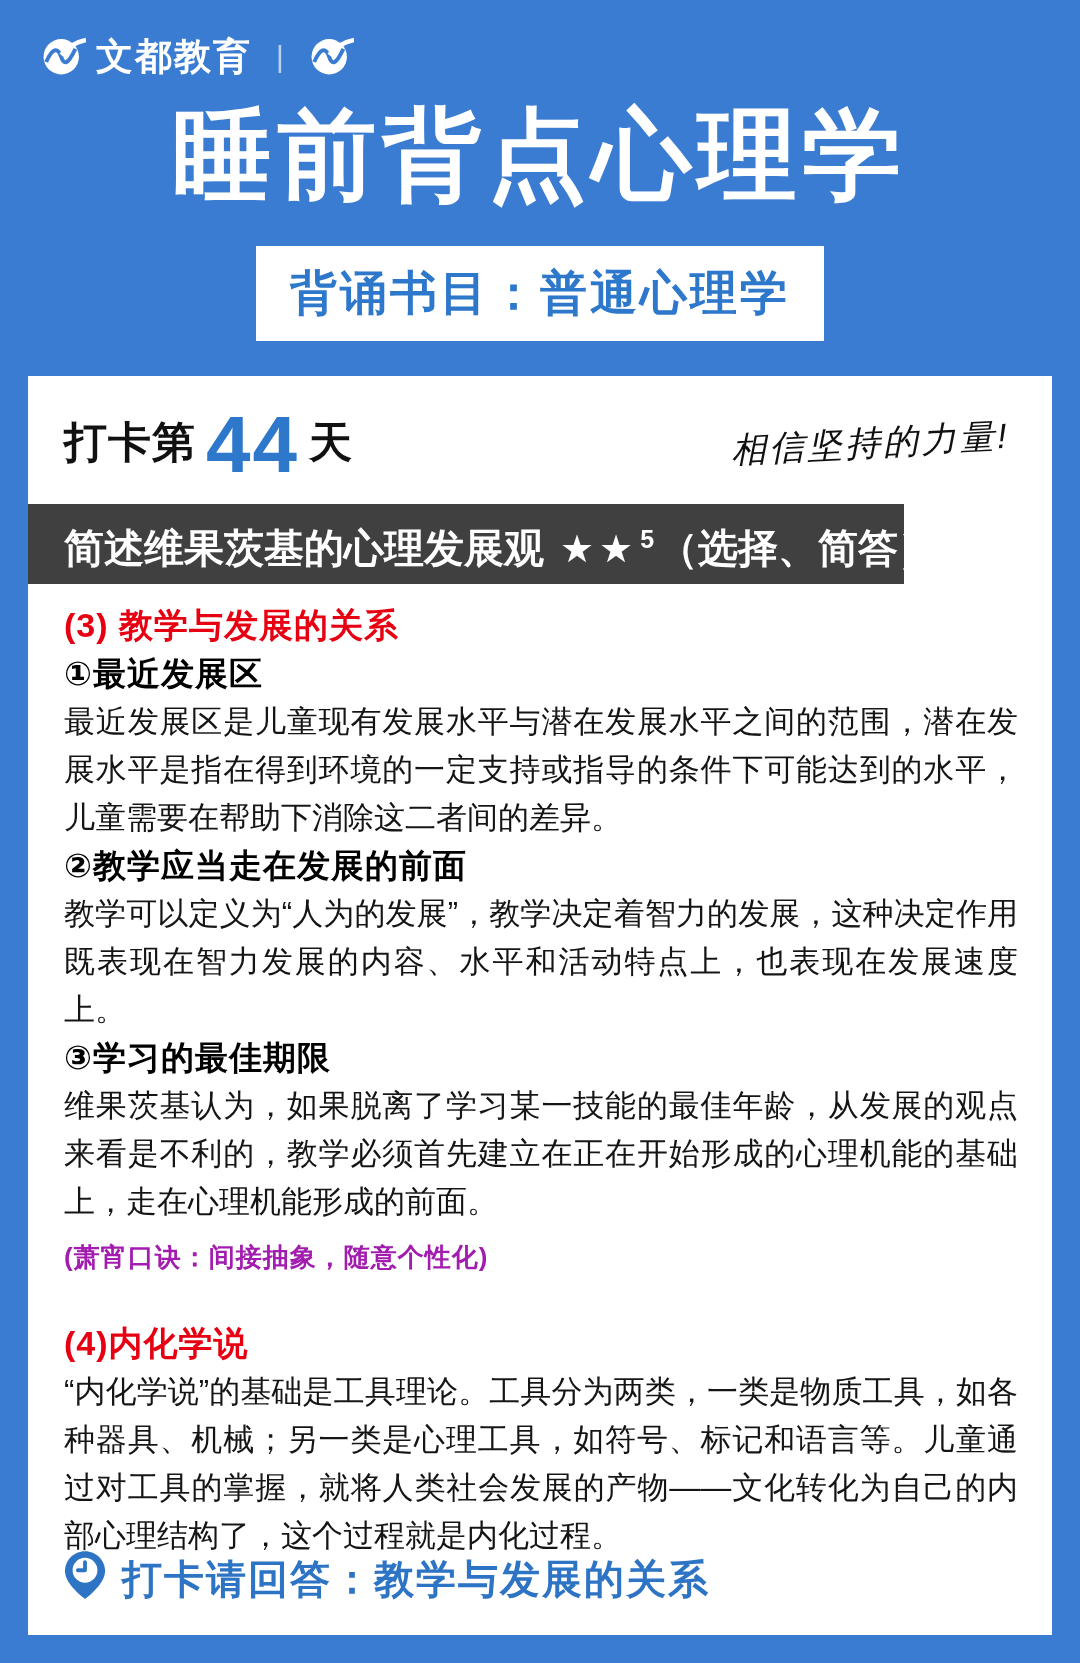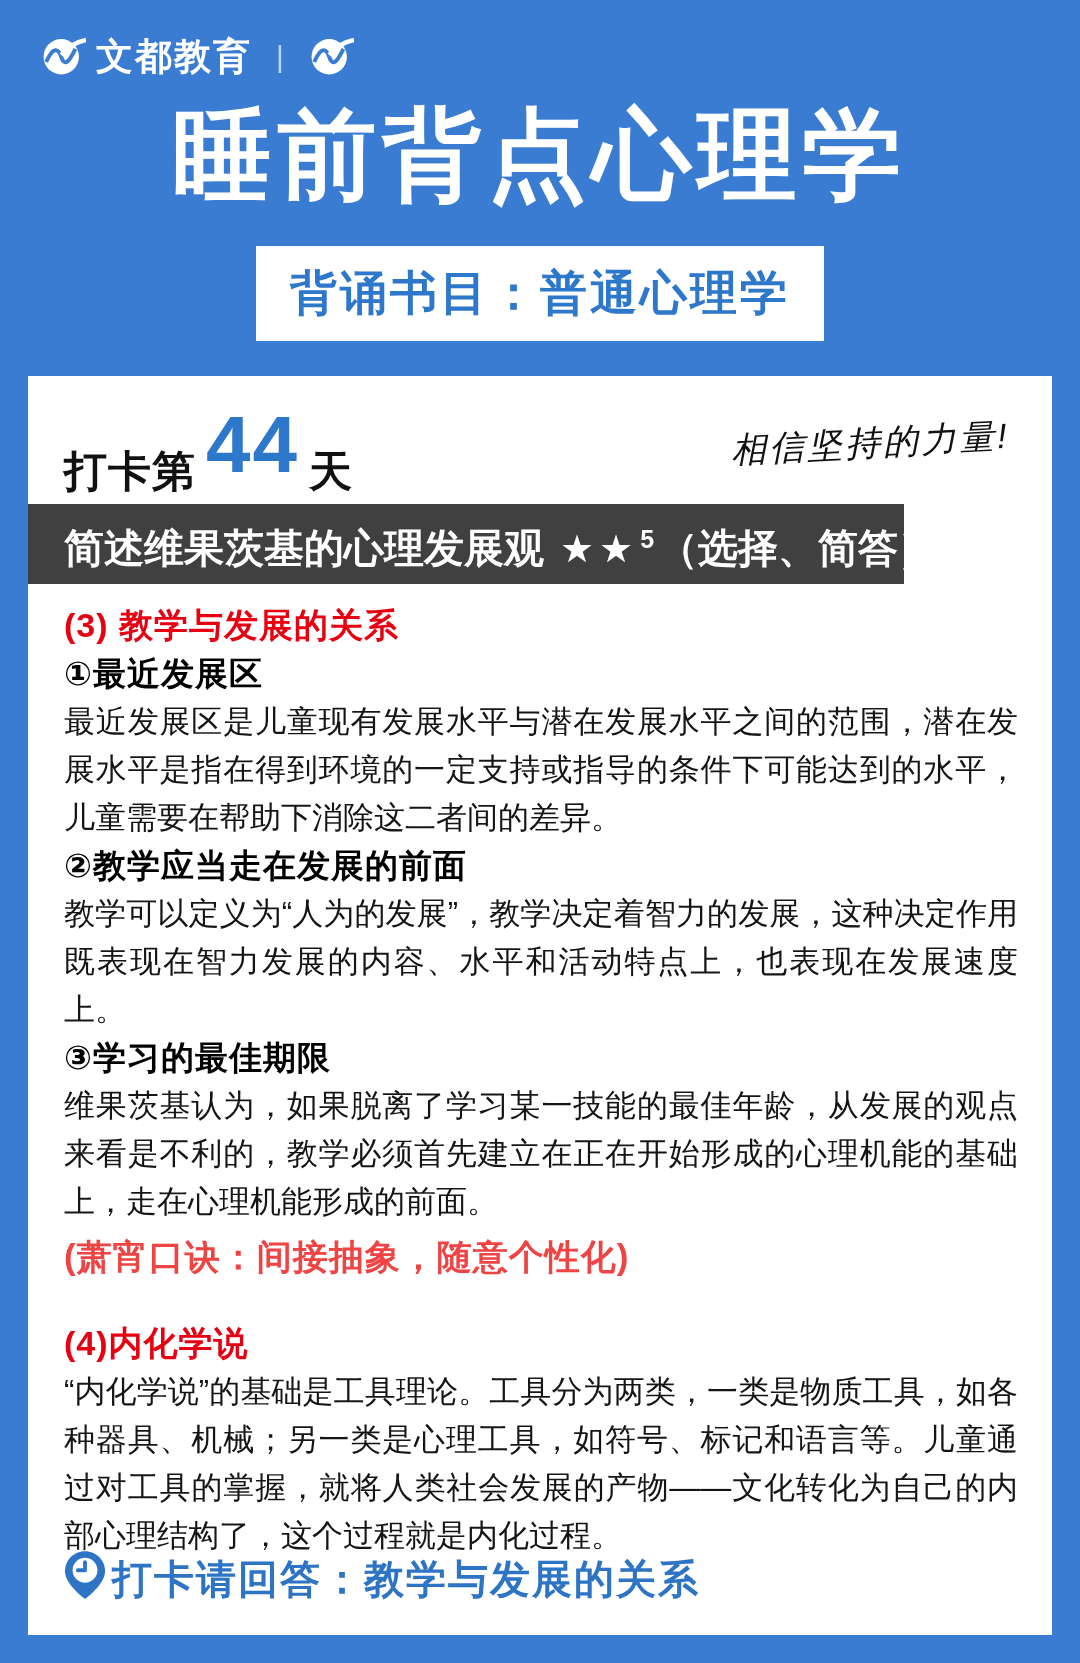--- a/index.html
+++ b/index.html
@@ -33,21 +33,21 @@
   
   .card{
     position:absolute;left:28px;top:376px;width:1024px;height:1259px;
     background:#ffffff;box-sizing:border-box;
   }
   
   .checkin-row{
     display:flex;justify-content:space-between;align-items:center;
     padding:26px 42px 0 36px;height:82px;
   }
-  .checkin{display:flex;align-items:flex-end;color:#111;font-size:43px;font-weight:bold;letter-spacing:1px;}
+  .checkin{display:flex;align-items:center;color:#111;font-size:43px;font-weight:bold;letter-spacing:1px;}
   .checkin .day{
     color:#2e78cc;font-size:80px;font-weight:bold;margin:12px 10px;letter-spacing:2px;
     position:relative;top:2px;
   }
   .motto{
     font-size:35px;color:#111;font-style:italic;font-weight:500;
     letter-spacing:3px;transform:rotate(-3deg);white-space:nowrap;
   }
   
   .banner{
@@ -64,26 +64,26 @@
     margin:8px 0 0 36px;font-size:22px;color:#111;letter-spacing:.5px;
   }
   
   .content{
     padding:16px 34px 0 36px;color:#151515;
     font-size:31px;line-height:48px;text-align:justify;
   }
   .h-red{color:#e60012;font-weight:bold;font-size:34px;line-height:50px;letter-spacing:1px;}
   .item-label{font-weight:bold;color:#000;font-size:33px;line-height:48px;letter-spacing:1px;}
   .item-body{margin:0;}
-  .mnemonic{color:#ef4444;font-weight:bold;font-size:35px;line-height:50px;margin-top:6px;letter-spacing:1px;}
+  .mnemonic{color:#a21caf;font-weight:bold;font-size:26px;line-height:50px;margin-top:6px;letter-spacing:1px;}
   .section4{margin-top:36px;}
   
   .footer-prompt{
     position:absolute;left:36px;bottom:26px;
-    display:flex;align-items:center;gap:6px;
+    display:flex;align-items:center;gap:16px;
     color:#2e74c4;font-size:40px;font-weight:bold;letter-spacing:2px;
   }
 </style>
 </head>
 <body>
 
 <div class="brandbar">
   <div class="brand">
     <span>
       <svg width="46" height="46" viewBox="0 0 52 48" aria-hidden="true">

